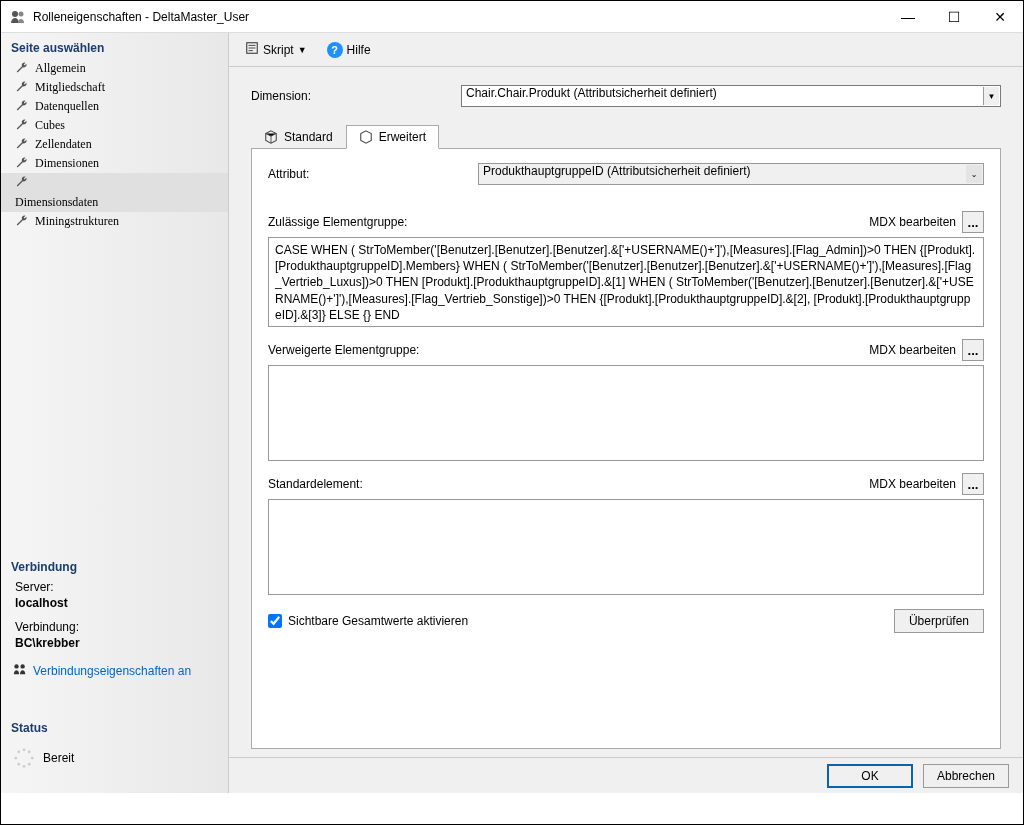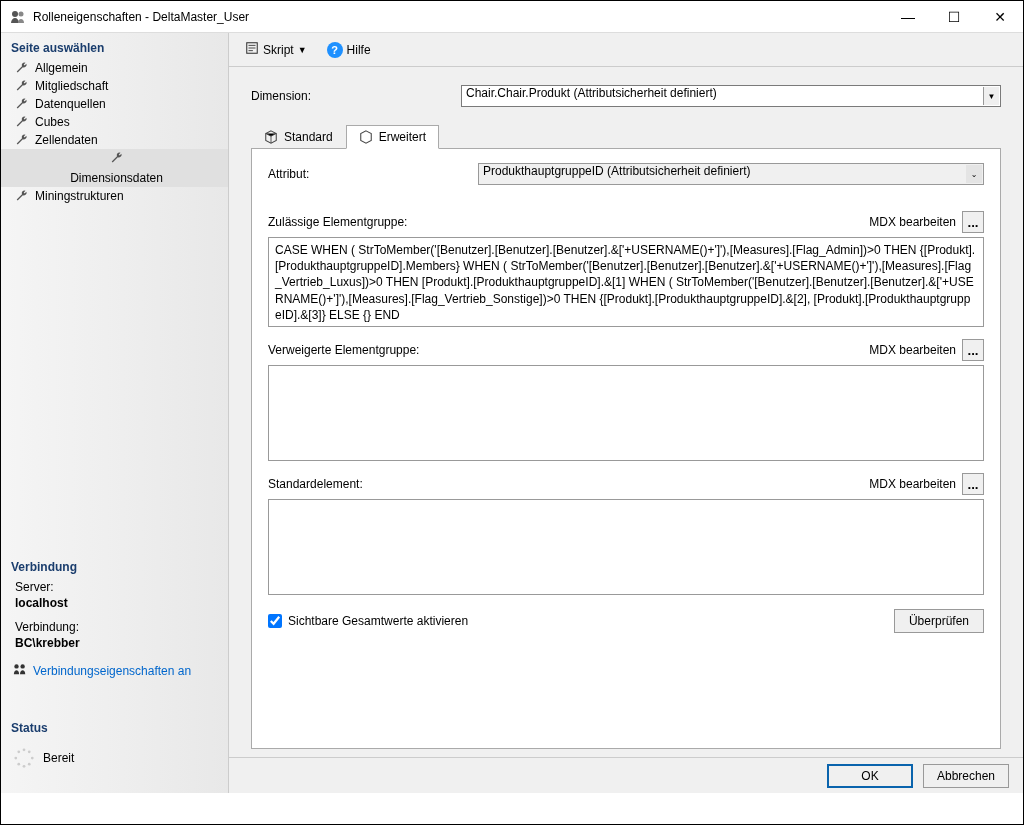--- a/index.html
+++ b/index.html
@@ -56,24 +56,24 @@
   padding: 4px 0 0 0;
 }
 .sidebar-heading {
   font-weight: bold;
   padding: 4px 10px;
   font-size: 12px;
   color: #1a3d6d;
 }
 .sidebar-item {
   display: flex;
-  align-items: center;
   padding: 2px 10px 2px 14px;
   cursor: default;
   gap: 6px;
+  font-family: Liberation Serif, serif;
 }
 .sidebar-item.selected {
   background: #e0e0e0;
   flex-direction: column;
 }
 .wrench-icon {
   width: 14px;
   height: 14px;
   display: inline-block;
 }
@@ -352,20 +352,26 @@
         <span class="wrench-icon"><svg viewBox="0 0 16 16" width="14" height="14">
               <path d="M13 3a3 3 0 0 1-4 4L3 13l-1-1 6-6a3 3 0 0 1 4-4l-2 2 1 1 2-2z" fill="#555"></path>
             </svg></span>
         <span>Cubes</span>
       </div>
       <div class="sidebar-item">
         <span class="wrench-icon"><svg viewBox="0 0 16 16" width="14" height="14">
               <path d="M13 3a3 3 0 0 1-4 4L3 13l-1-1 6-6a3 3 0 0 1 4-4l-2 2 1 1 2-2z" fill="#555"></path>
             </svg></span>
         <span>Zellendaten</span>
+      </div>
+      <div class="sidebar-item">
+        <span class="wrench-icon"><svg viewBox="0 0 16 16" width="14" height="14">
+              <path d="M13 3a3 3 0 0 1-4 4L3 13l-1-1 6-6a3 3 0 0 1 4-4l-2 2 1 1 2-2z" fill="#555"></path>
+            </svg></span>
+        <span>Dimensionen</span>
       </div>
       <div class="sidebar-item selected">
         <span class="wrench-icon"><svg viewBox="0 0 16 16" width="14" height="14">
               <path d="M13 3a3 3 0 0 1-4 4L3 13l-1-1 6-6a3 3 0 0 1 4-4l-2 2 1 1 2-2z" fill="#555"></path>
             </svg></span>
         <span>Dimensionsdaten</span>
       </div>
       <div class="sidebar-item">
         <span class="wrench-icon"><svg viewBox="0 0 16 16" width="14" height="14">
               <path d="M13 3a3 3 0 0 1-4 4L3 13l-1-1 6-6a3 3 0 0 1 4-4l-2 2 1 1 2-2z" fill="#555"></path>

